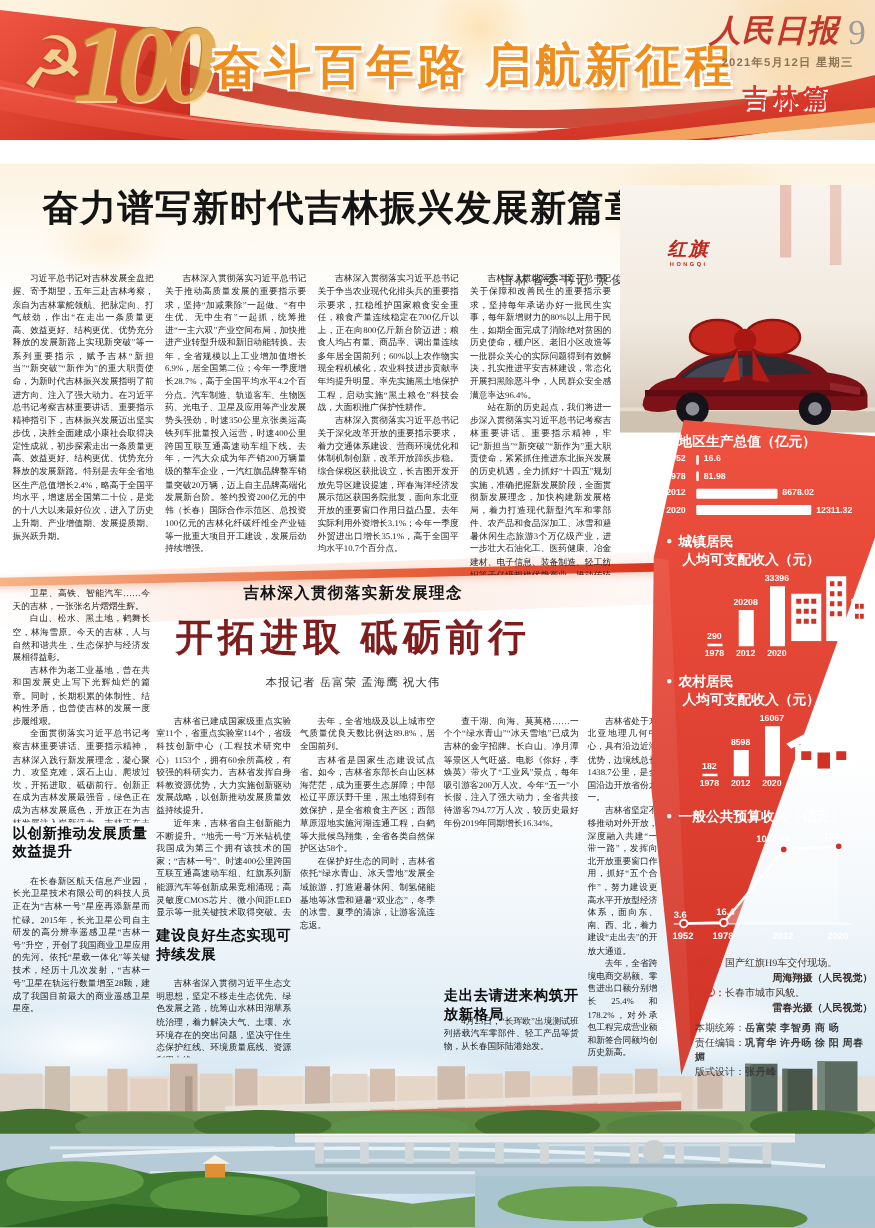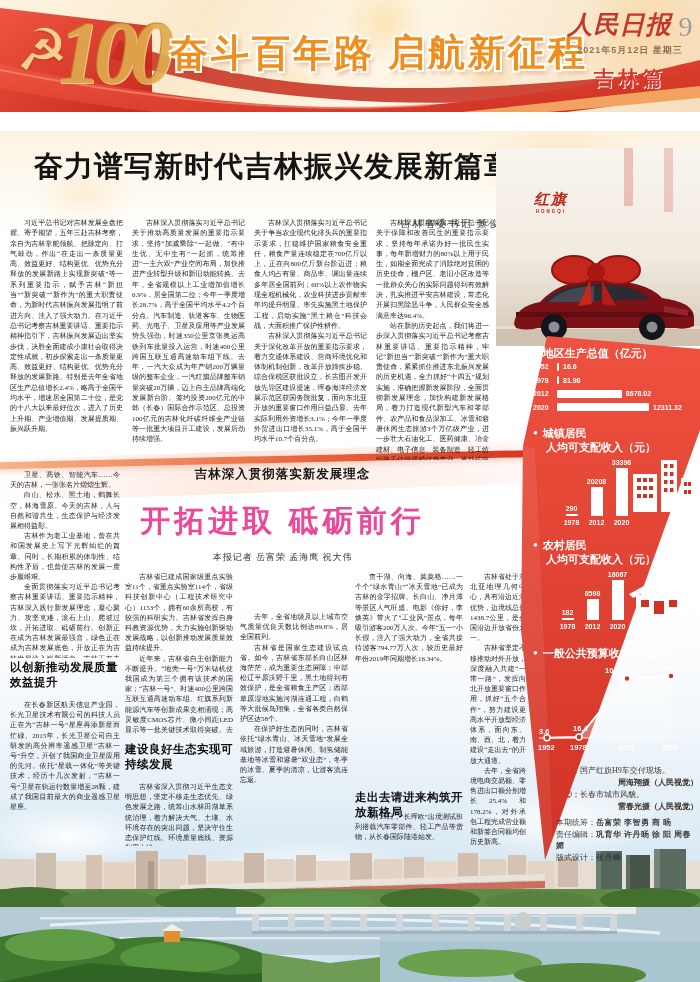--- a/index.html
+++ b/index.html
@@ -70,21 +70,21 @@
     radial-gradient(130px 45px at 10% 62%,rgba(255,255,255,.95),transparent 70%),
     radial-gradient(170px 55px at 44% 72%,rgba(255,255,255,.9),transparent 70%),
     radial-gradient(150px 50px at 80% 58%,rgba(255,255,255,.92),transparent 70%),
     radial-gradient(210px 70px at 28% 90%,rgba(255,255,255,.85),transparent 75%),
     radial-gradient(190px 60px at 90% 86%,rgba(255,255,255,.9),transparent 75%),
     radial-gradient(120px 40px at 62% 88%,rgba(180,200,218,.35),transparent 75%);}
   .city{position:absolute;left:0;top:845px;width:700px;height:137px;z-index:2;}
   
   .f-head{position:absolute;left:125px;top:466px;width:315px;text-align:center;z-index:3;}
   .f-kicker{font:700 12.5px "Liberation Serif",serif;color:#151515;letter-spacing:1px;}
-  .f-headline{margin-top:18px;font:900 30px "Liberation Sans",sans-serif;color:#ec4899;letter-spacing:4px;white-space:nowrap;}
+  .f-headline{margin-top:7px;font:900 30px "Liberation Sans",sans-serif;color:#7f1d1d;letter-spacing:4px;white-space:nowrap;}
   .f-byline{margin-top:9px;font:400 9px "Liberation Serif",serif;color:#333;letter-spacing:1px;}
   .fcol{position:absolute;overflow:hidden;z-index:3;font-size:7px;line-height:10.2px;
     text-align:justify;color:#1d1d1d;}
   .subhead{position:absolute;z-index:3;font:900 11.5px "Liberation Sans",sans-serif;
     line-height:15px;color:#0e0e0e;letter-spacing:.5px;}
   
   .band{position:absolute;left:505px;top:330px;width:195px;height:560px;z-index:5;}
   .band svg.shape{position:absolute;left:0;top:0;}
   .chart{position:absolute;left:28px;color:#fff;width:162px;}
   .c-title{font:700 11px "Liberation Sans",sans-serif;line-height:14px;white-space:nowrap;}
@@ -307,21 +307,21 @@
       <p>在长春新区航天信息产业园，长光卫星技术有限公司的科技人员正在为“吉林一号”星座再添新星而忙碌。2015年，长光卫星公司自主研发的高分辨率遥感卫星“吉林一号”升空，开创了我国商业卫星应用的先河。依托“星载一体化”等关键技术，经历十几次发射，“吉林一号”卫星在轨运行数量增至28颗，建成了我国目前最大的商业遥感卫星星座。</p>
     </div>
   <div class="fcol" style="left:125px;top:572px;width:108px;height:164px;">
       <p>吉林省已建成国家级重点实验室11个，省重点实验室114个，省级科技创新中心（工程技术研究中心）1153个，拥有60余所高校，有较强的科研实力。吉林省发挥自身科教资源优势，大力实施创新驱动发展战略，以创新推动发展质量效益持续提升。</p>
       <p>近年来，吉林省自主创新能力不断提升。“地壳一号”万米钻机使我国成为第三个拥有该技术的国家；“吉林一号”、时速400公里跨国互联互通高速动车组、红旗系列新能源汽车等创新成果竞相涌现；高灵敏度CMOS芯片、微小间距LED显示等一批关键技术取得突破。去年，全省技术合同成交额由2015年的17.47亿元大幅增长，科技型中小企业和科技小巨人企业快速成长。</p>
     </div>
   <div class="subhead" style="left:125px;top:742px;width:116px;">建设良好生态实现可持续发展</div>
   <div class="fcol" style="left:125px;top:782px;width:108px;height:64px;">
       <p>吉林省深入贯彻习近平生态文明思想，坚定不移走生态优先、绿色发展之路，统筹山水林田湖草系统治理，着力解决大气、土壤、水环境存在的突出问题，坚决守住生态保护红线、环境质量底线、资源利用上线。</p>
     </div>
-  <div class="fcol" style="left:240px;top:572px;width:108px;height:274px;margin-top:40px;">
+  <div class="fcol" style="left:240px;top:572px;width:108px;height:274px;">
       <p>去年，全省地级及以上城市空气质量优良天数比例达89.8%，居全国前列。</p>
       <p>吉林省是国家生态建设试点省。如今，吉林省东部长白山区林海茫茫，成为重要生态屏障；中部松辽平原沃野千里，黑土地得到有效保护，是全省粮食主产区；西部草原湿地实施河湖连通工程，白鹤等大批候鸟翔集，全省各类自然保护区达58个。</p>
       <p>在保护好生态的同时，吉林省依托“绿水青山、冰天雪地”发展全域旅游，打造避暑休闲、制氢储能基地等冰雪和避暑“双业态”，冬季的冰雪、夏季的清凉，让游客流连忘返。</p>
     </div>
   <div class="fcol" style="left:355px;top:572px;width:108px;height:198px;">
       <p>查干湖、向海、莫莫格……一个个“绿水青山”“冰天雪地”已成为吉林的金字招牌。长白山、净月潭等景区人气旺盛。电影《你好，李焕英》带火了“工业风”景点，每年吸引游客200万人次。今年“五一”小长假，注入了强大动力，全省共接待游客794.77万人次，较历史最好年份2019年同期增长16.34%。</p>
     </div>
   <div class="subhead" style="left:355px;top:774px;width:116px;margin-top:16px;">走出去请进来构筑开放新格局</div>
   <div class="fcol" style="left:355px;top:812px;width:108px;height:34px;">
       <p>4月25日，“长珲欧”出境测试班列搭载汽车零部件、轻工产品等货物，从长春国际陆港始发。</p>

